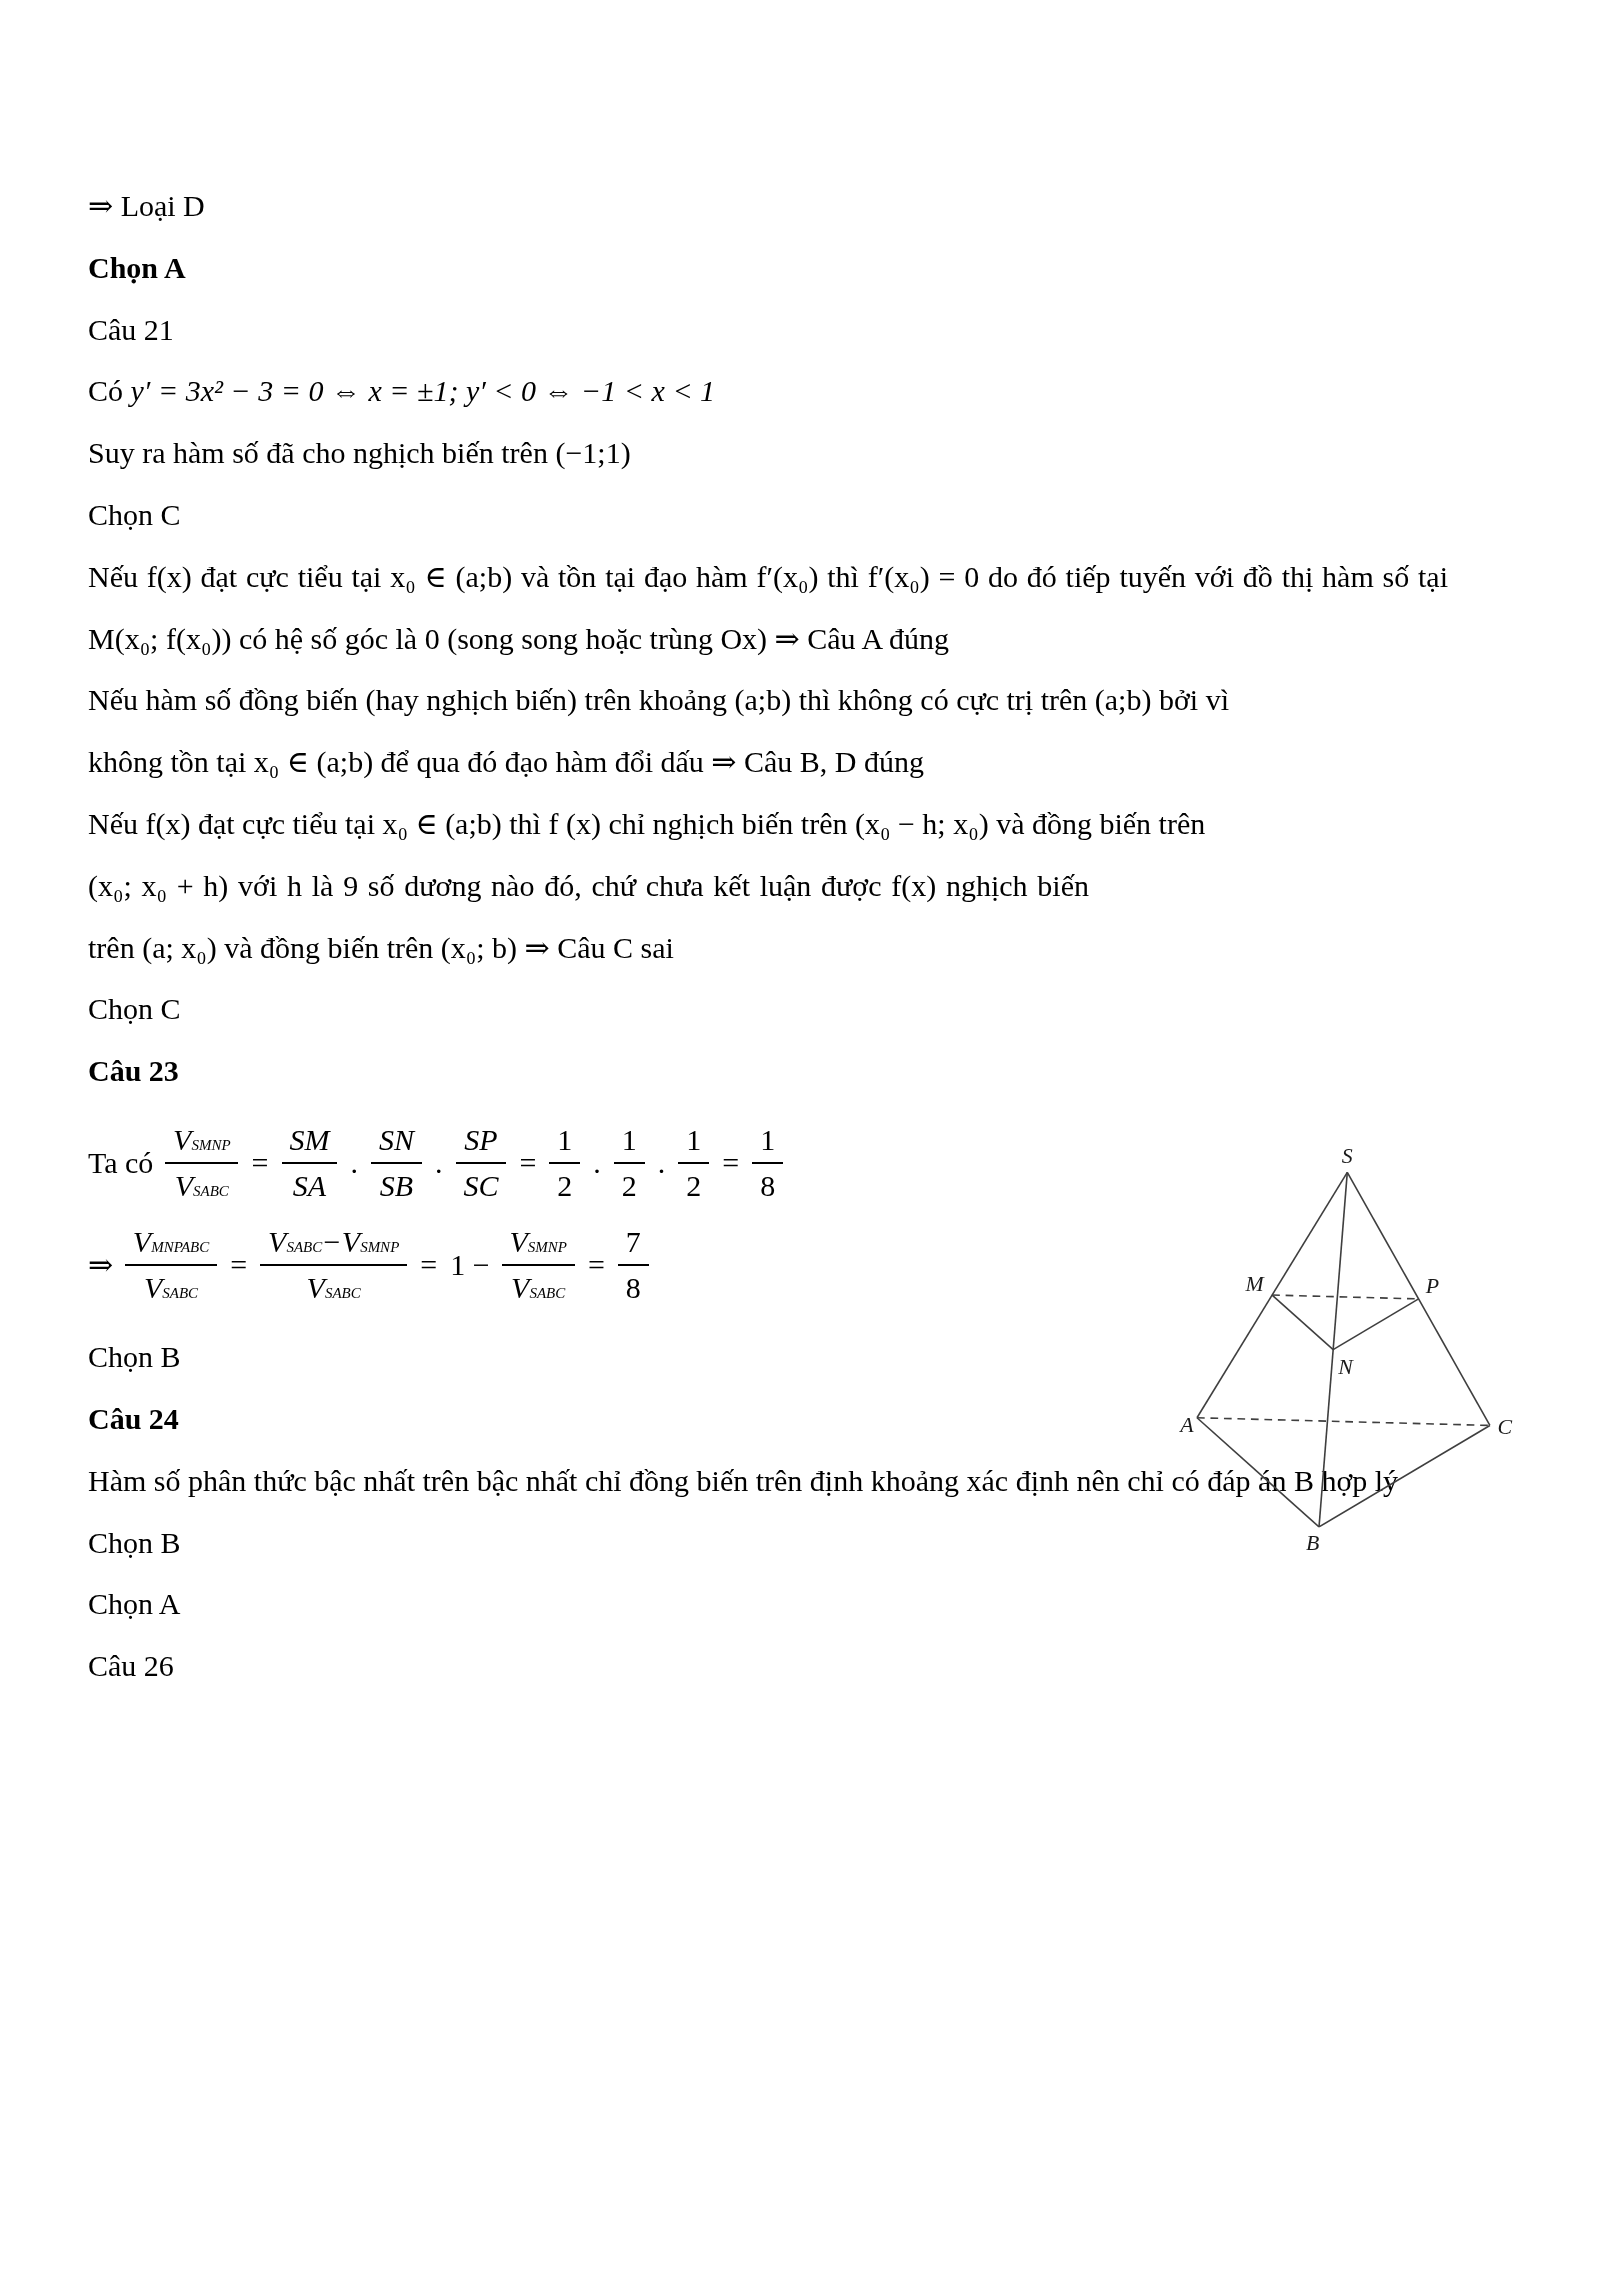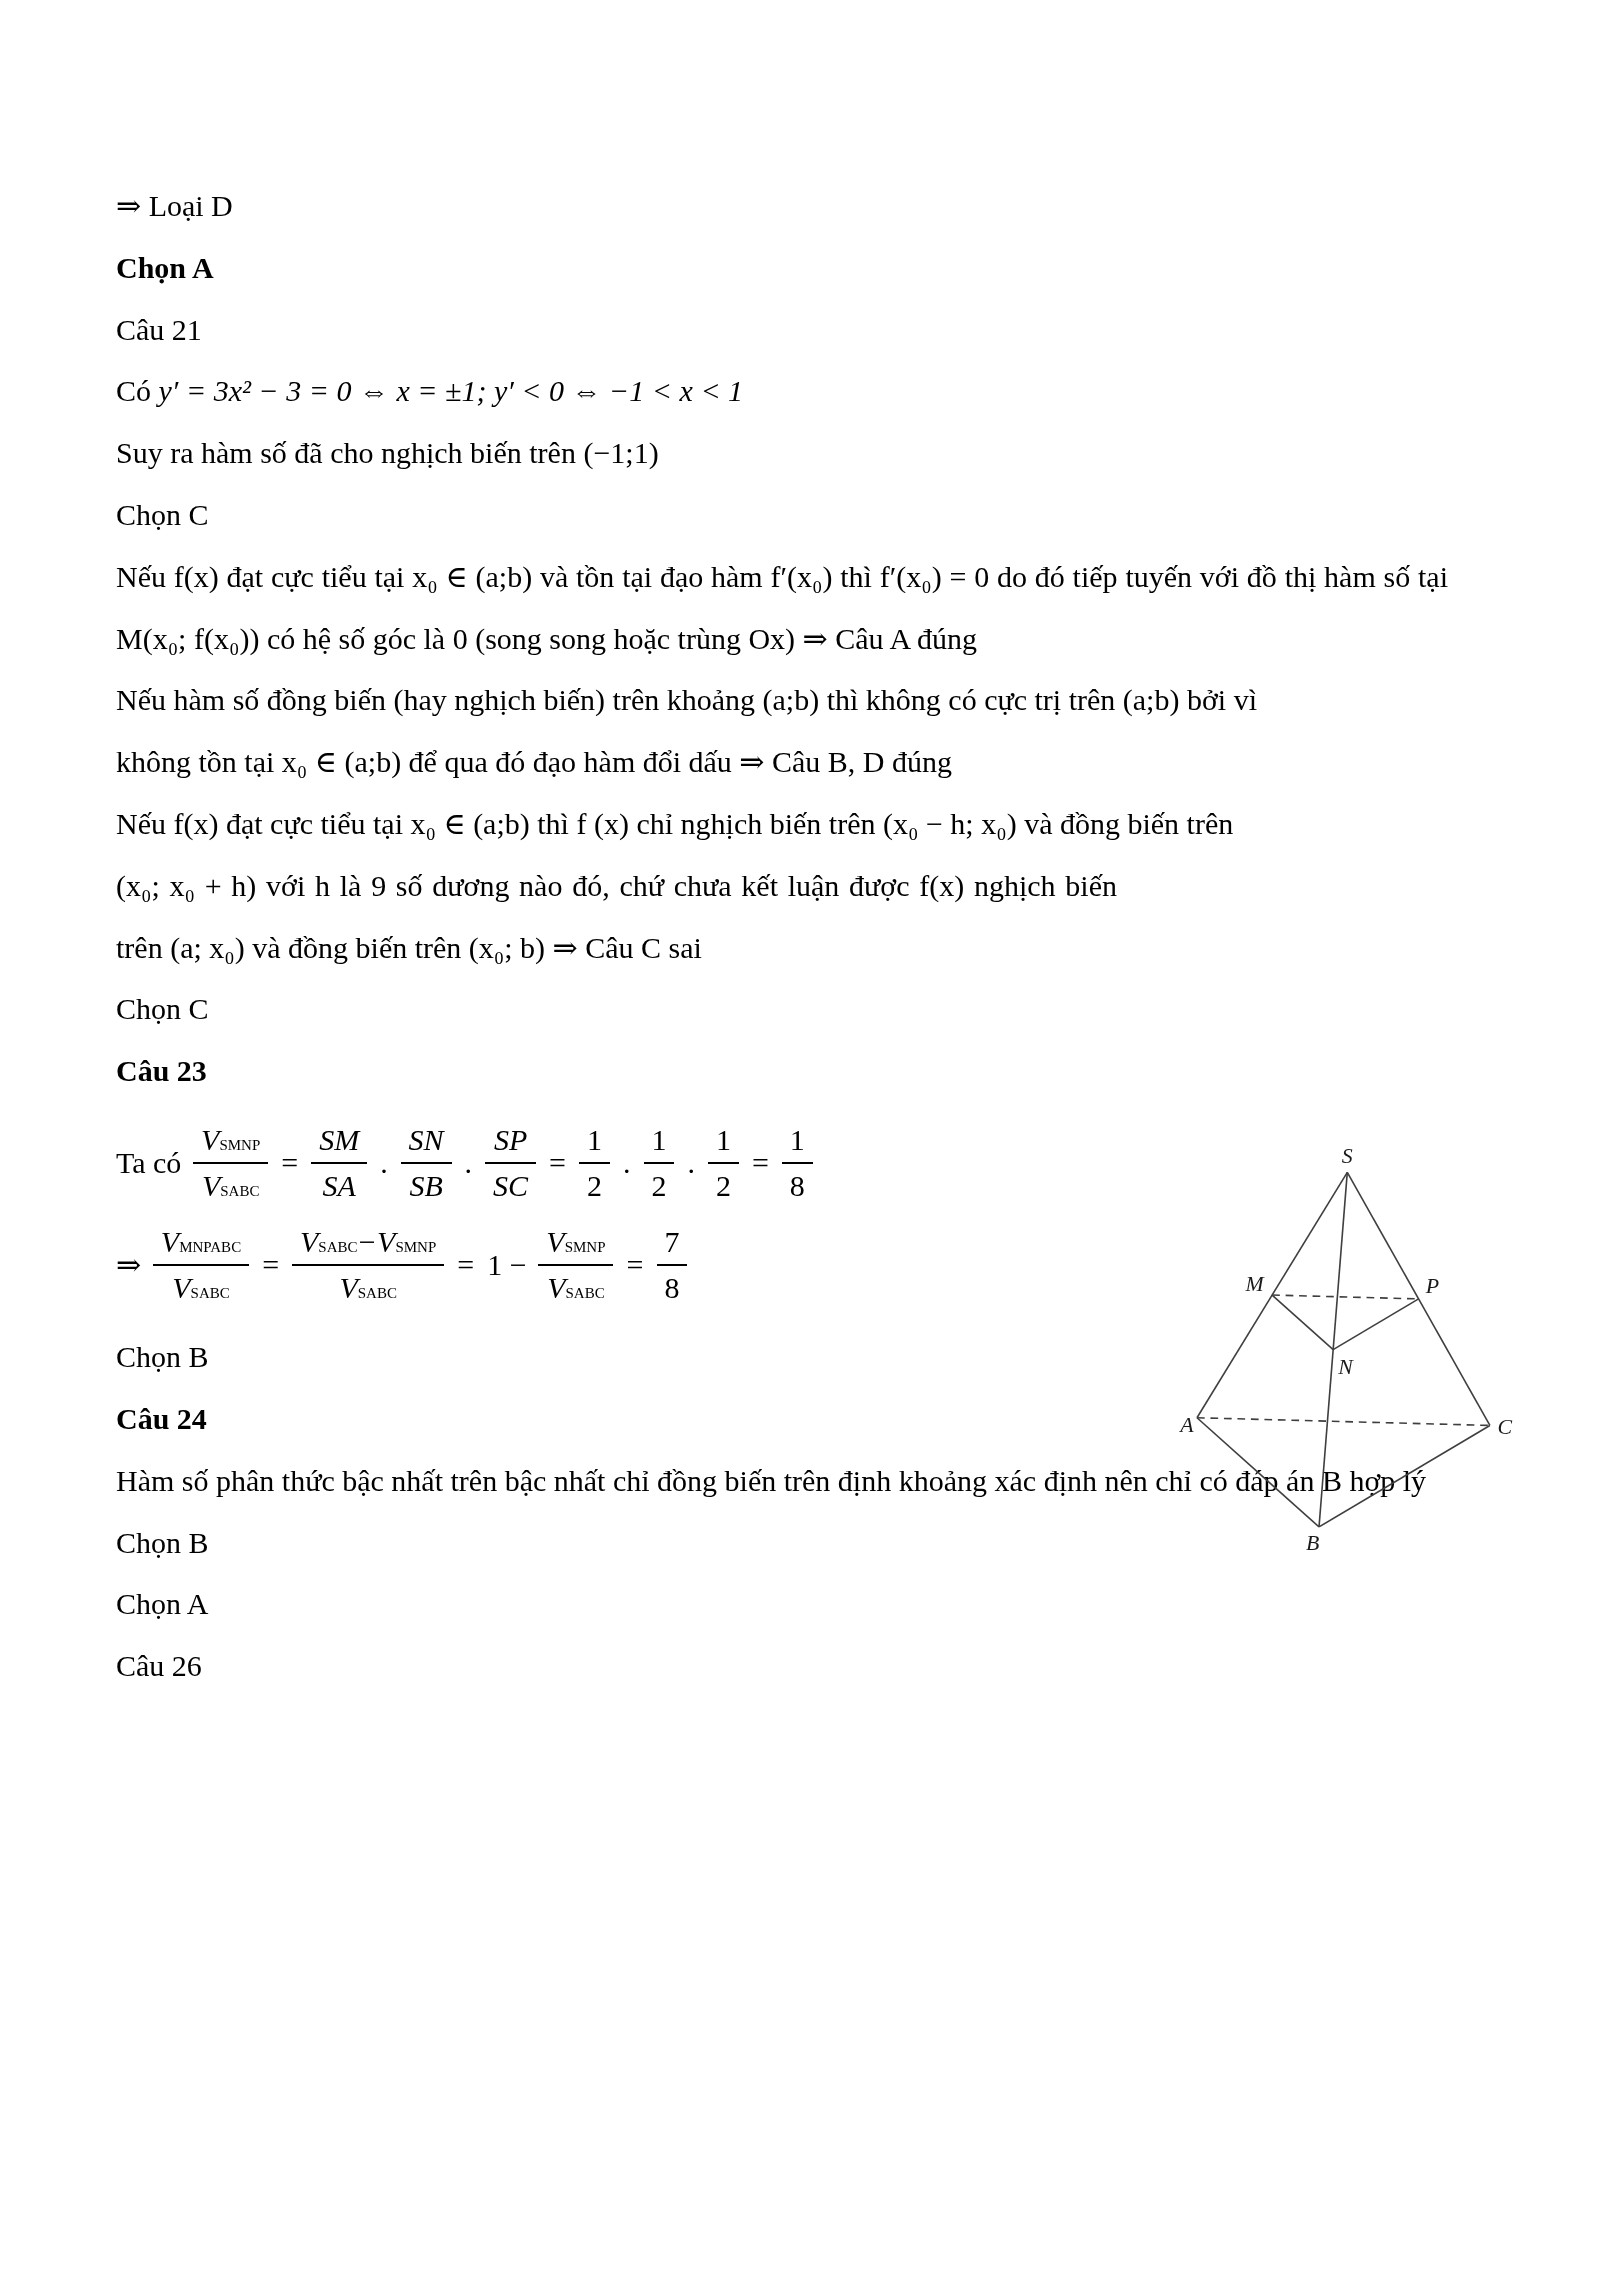--- a/index.html
+++ b/index.html
@@ -7,21 +7,21 @@
 
   .page {
     position: relative;
     width: 1623px;
     height: 2295px;
     overflow: hidden;
     background: #ffffff;
     color: #000000;
     font-family: "Liberation Serif", "DejaVu Serif", serif;
     font-size: 30px;
-    padding: 175px 175px 0 116px;
+    padding: 175px 175px 0 88px;
   }
 
   .para {
     margin: 0;
     line-height: 2.06;
     text-align: justify;
   }
   .single { text-align: left; }
   .bold { font-weight: bold; }
   .nowrap { white-space: nowrap; }
@@ -50,21 +50,21 @@
     white-space: nowrap;
   }
   .frac .den {
     padding: 4.6px 7.9px 1.3px;
     display: inline-flex;
     align-items: baseline;
     justify-content: center;
     white-space: nowrap;
   }
   .mi { font-style: italic; }
-  sub.msub { font-size: 0.5em; line-height: 1; text-align: center; }
+  sub.msub { font-size: 0.5em; font-style: italic; line-height: 1; text-align: center; }
   .op { padding: 0 1.3px; }
 
   .fig {
     position: absolute;
     top: 1144px;
     right: 110px;
     width: 334px;
     height: 419px;
   }
   .fig line { stroke: #3f3f3f; stroke-width: 2.5; }

